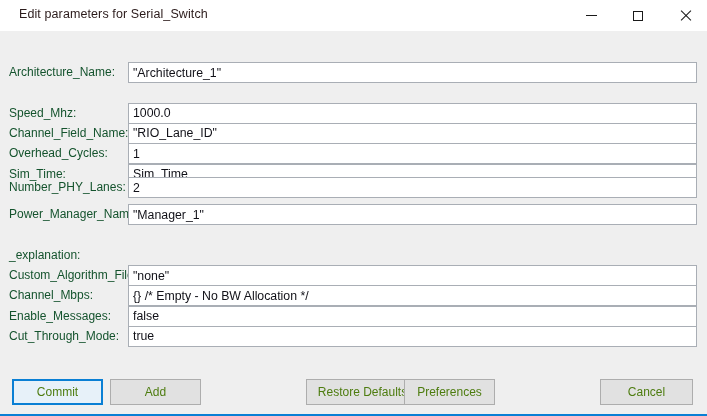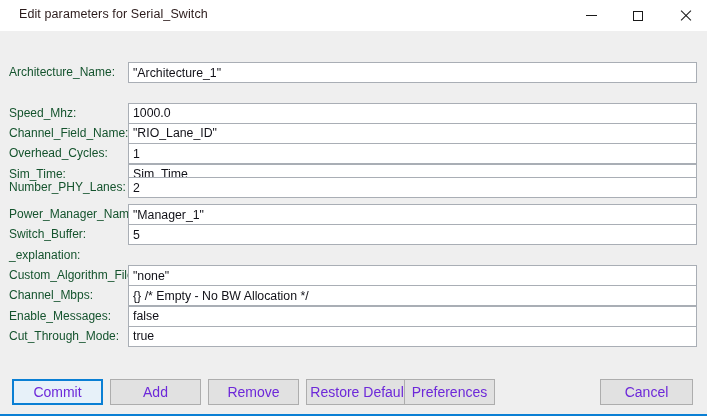--- a/index.html
+++ b/index.html
@@ -137,22 +137,22 @@
     height: 40px;
     background: #efefef;
   }
   .dlg-btn {
     position: absolute;
     top: 5px;
     height: 26px;
     background: #e1e1e1;
     border: 1px solid #adadad;
     box-sizing: border-box;
-    font-size: 14px;
-    color: #6d28d9;
+    font-size: 12px;
+    color: #4d7c0f;
     font-family: "Liberation Sans", sans-serif;
     display: flex;
     align-items: center;
     justify-content: center;
     padding: 0;
     cursor: default;
   }
   .dlg-btn.default {
     background: #e7f1f9;
     border: 2px solid #0a7fd4;
@@ -213,26 +213,20 @@
         <div class="row-field">
           <span class="field-value">2</span>
         </div>
       </div>
       <div class="row" style="top: 173.1px;">
         <div class="row-label">Power_Manager_Name:</div>
         <div class="row-field">
           <span class="field-value">"Manager_1"</span>
         </div>
       </div>
-      <div class="row" style="top: 193.4px;">
-        <div class="row-label">Switch_Buffer:</div>
-        <div class="row-field">
-          <span class="field-value">5</span>
-        </div>
-      </div>
       <div class="row" style="top: 213.7px;">
         <div class="row-label">_explanation:</div>
       </div>
       <div class="row" style="top: 234px;">
         <div class="row-label">Custom_Algorithm_File:</div>
         <div class="row-field">
           <span class="field-value">"none"</span>
         </div>
       </div>
       <div class="row" style="top: 254.3px;">
@@ -251,19 +245,18 @@
         <div class="row-label">Cut_Through_Mode:</div>
         <div class="row-field">
           <span class="field-value">true</span>
         </div>
       </div>
     </div>
 
   <div id="buttonbar">
       <button class="dlg-btn default" style="left: 12px; width: 91px;">Commit</button>
       <button class="dlg-btn" style="left: 110px; width: 91px;">Add</button>
-      <button class="dlg-btn" style="left: 208px; width: 91px;">Remove</button>
       <button class="dlg-btn" style="left: 306px; width: 113px;">Restore Defaults</button>
       <button class="dlg-btn" style="left: 404px; width: 91px;">Preferences</button>
       <button class="dlg-btn" style="left: 600px; width: 93px;">Cancel</button>
     </div>
 
 </div>
 
 </body></html>

